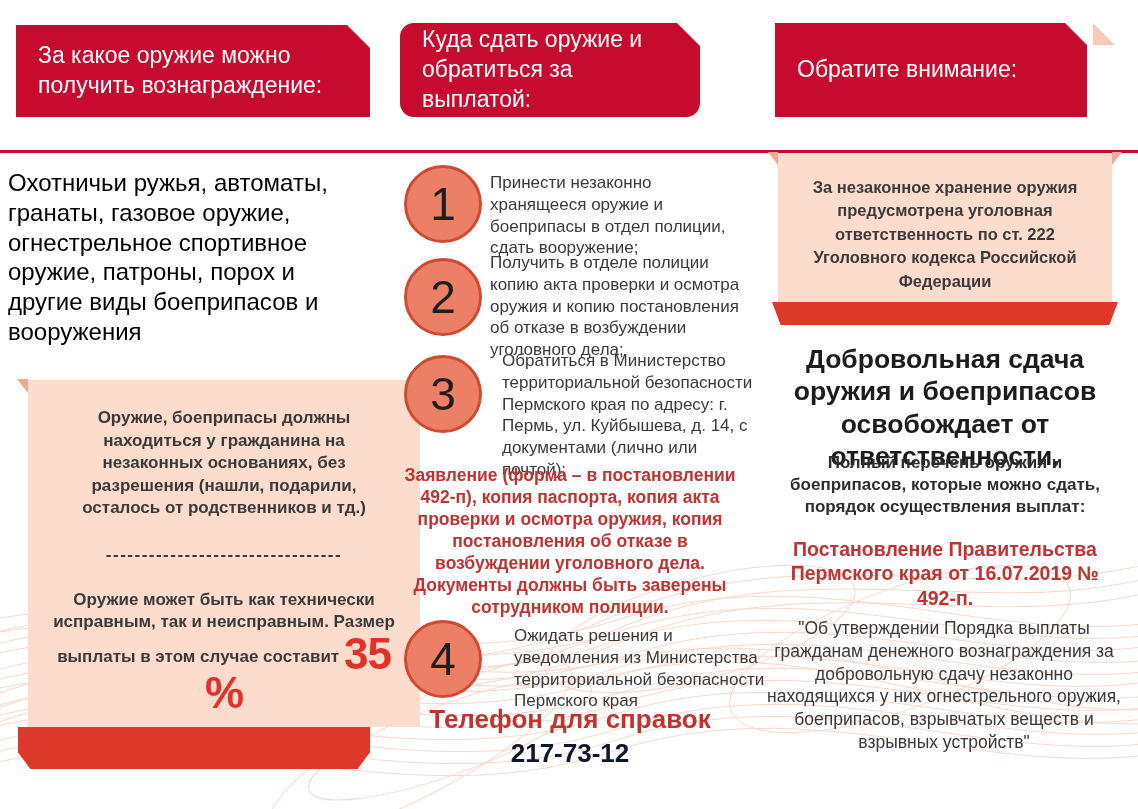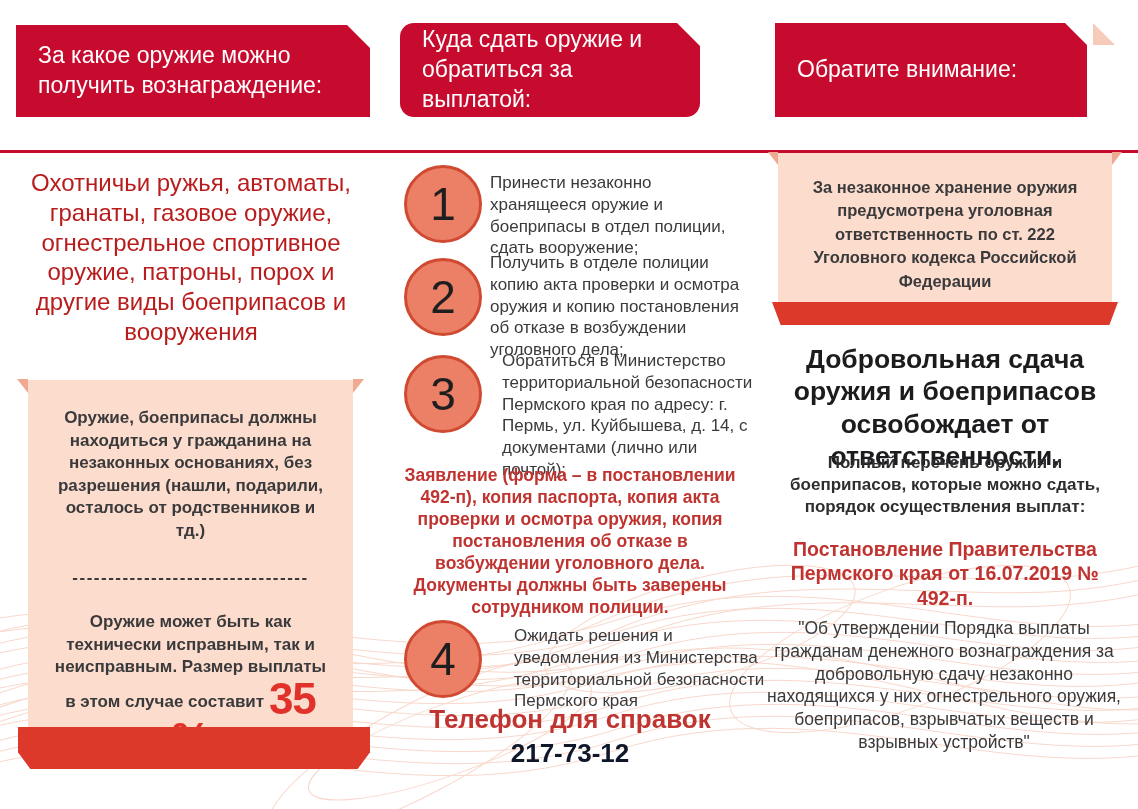--- a/index.html
+++ b/index.html
@@ -14,22 +14,22 @@
   .hdr-left{left:16px;top:25px;width:354px;height:92px;}
   .hdr-mid{left:400px;top:23px;width:300px;height:94px;border-radius:14px;}
   .hdr-right{left:775px;top:23px;width:312px;height:94px;
        clip-path:polygon(0 0, calc(100% - 22px) 0, 100% 22px, 100% 100%, 0 100%);}
   .hdr-fold{position:absolute;left:1093px;top:23px;}
 
   .topline{position:absolute;left:0;top:150px;width:1138px;height:3px;background:#c60b2f;}
 
   
   .left-body{position:absolute;left:8px;top:168px;width:366px;font-size:24px;line-height:1.24;
-             text-align:center;color:#b91c1c;}
-  .note-box{position:absolute;left:28px;top:380px;width:325px;height:347px;background:#fcdccc;
+             color:#000000;}
+  .note-box{position:absolute;left:28px;top:380px;width:392px;height:347px;background:#fcdccc;
             box-sizing:border-box;padding:27px 24px 0;text-align:center;font-weight:bold;
             font-size:17px;line-height:1.33;color:#3a3a3c;}
   .note-box::before{content:"";position:absolute;left:-11px;top:-1px;width:0;height:0;
             border-right:11px solid #f0aa92;border-bottom:14px solid transparent;}
   .note-box::after{content:"";position:absolute;right:-11px;top:-1px;width:0;height:0;
             border-left:11px solid #f0aa92;border-bottom:14px solid transparent;}
   .dash-line{font-weight:bold;font-size:17px;letter-spacing:1.5px;margin:24px 0 22px;white-space:nowrap;}
   .warn-dash{margin:15px 0 0;letter-spacing:0.8px;font-size:15px;}
   .pct{font-size:44px;color:#e0322b;font-weight:bold;line-height:.9;vertical-align:-7px;letter-spacing:-1px;}
   .ribbon{position:absolute;background:#dc392b;}

